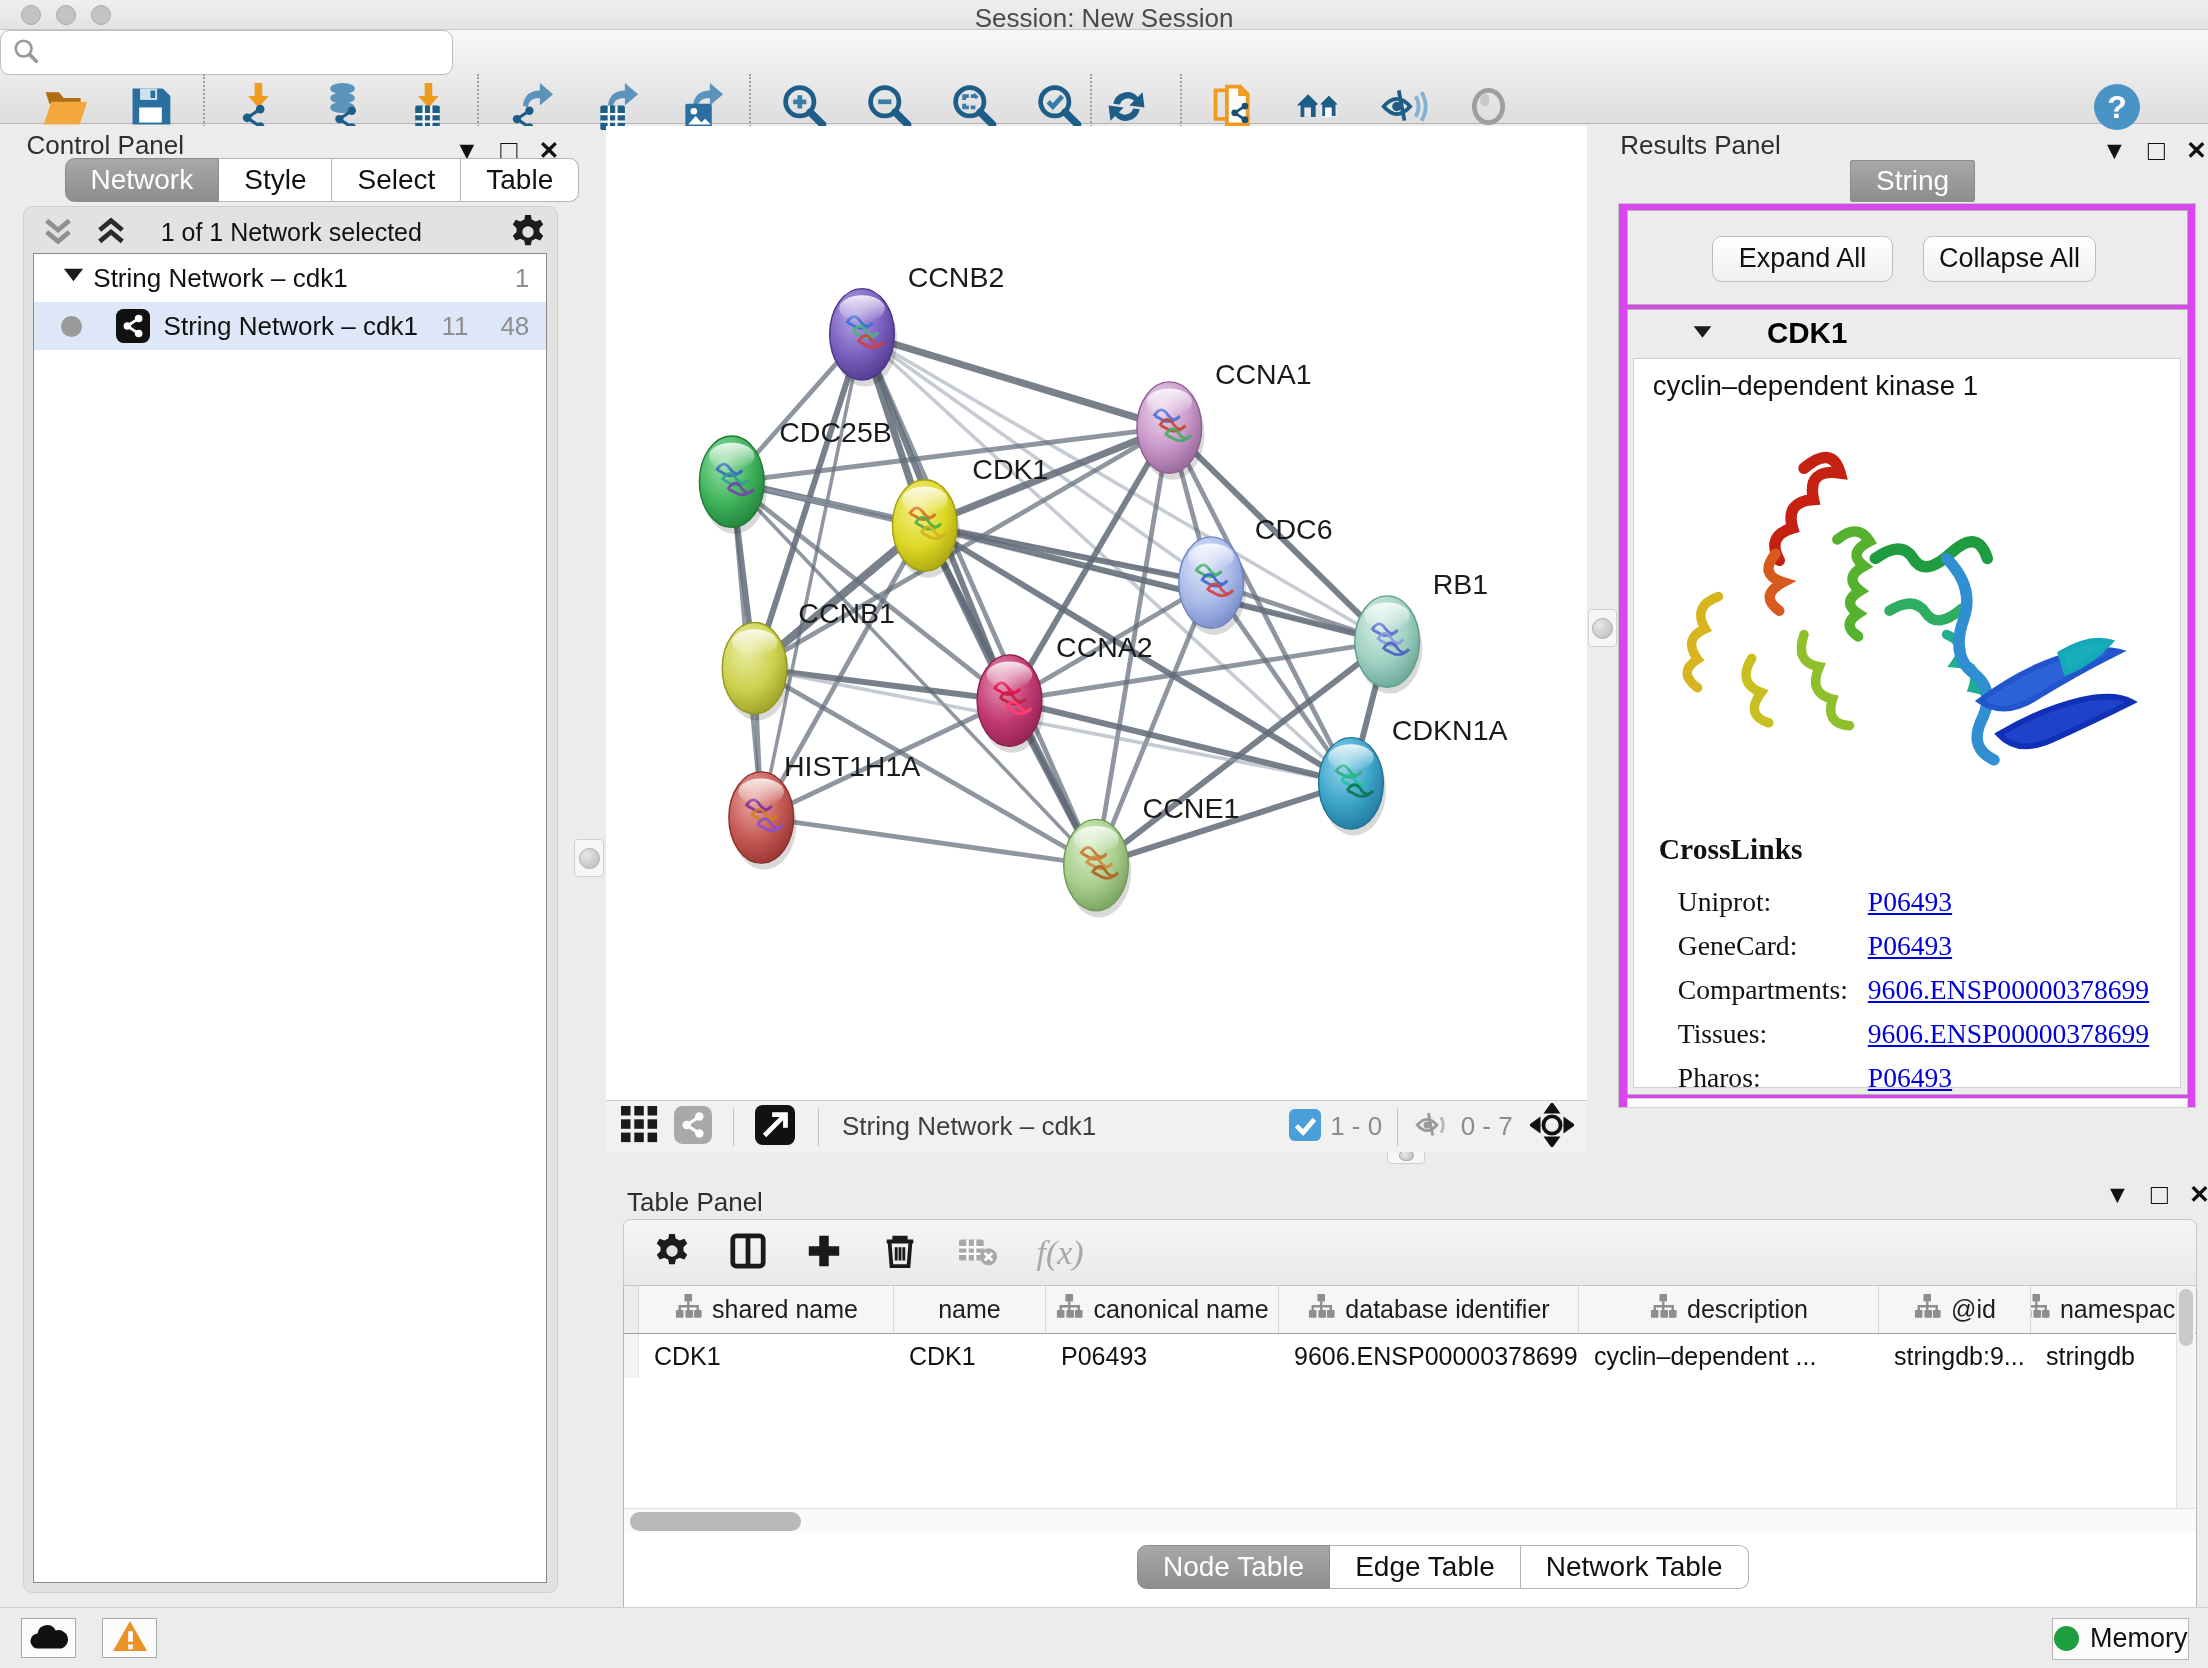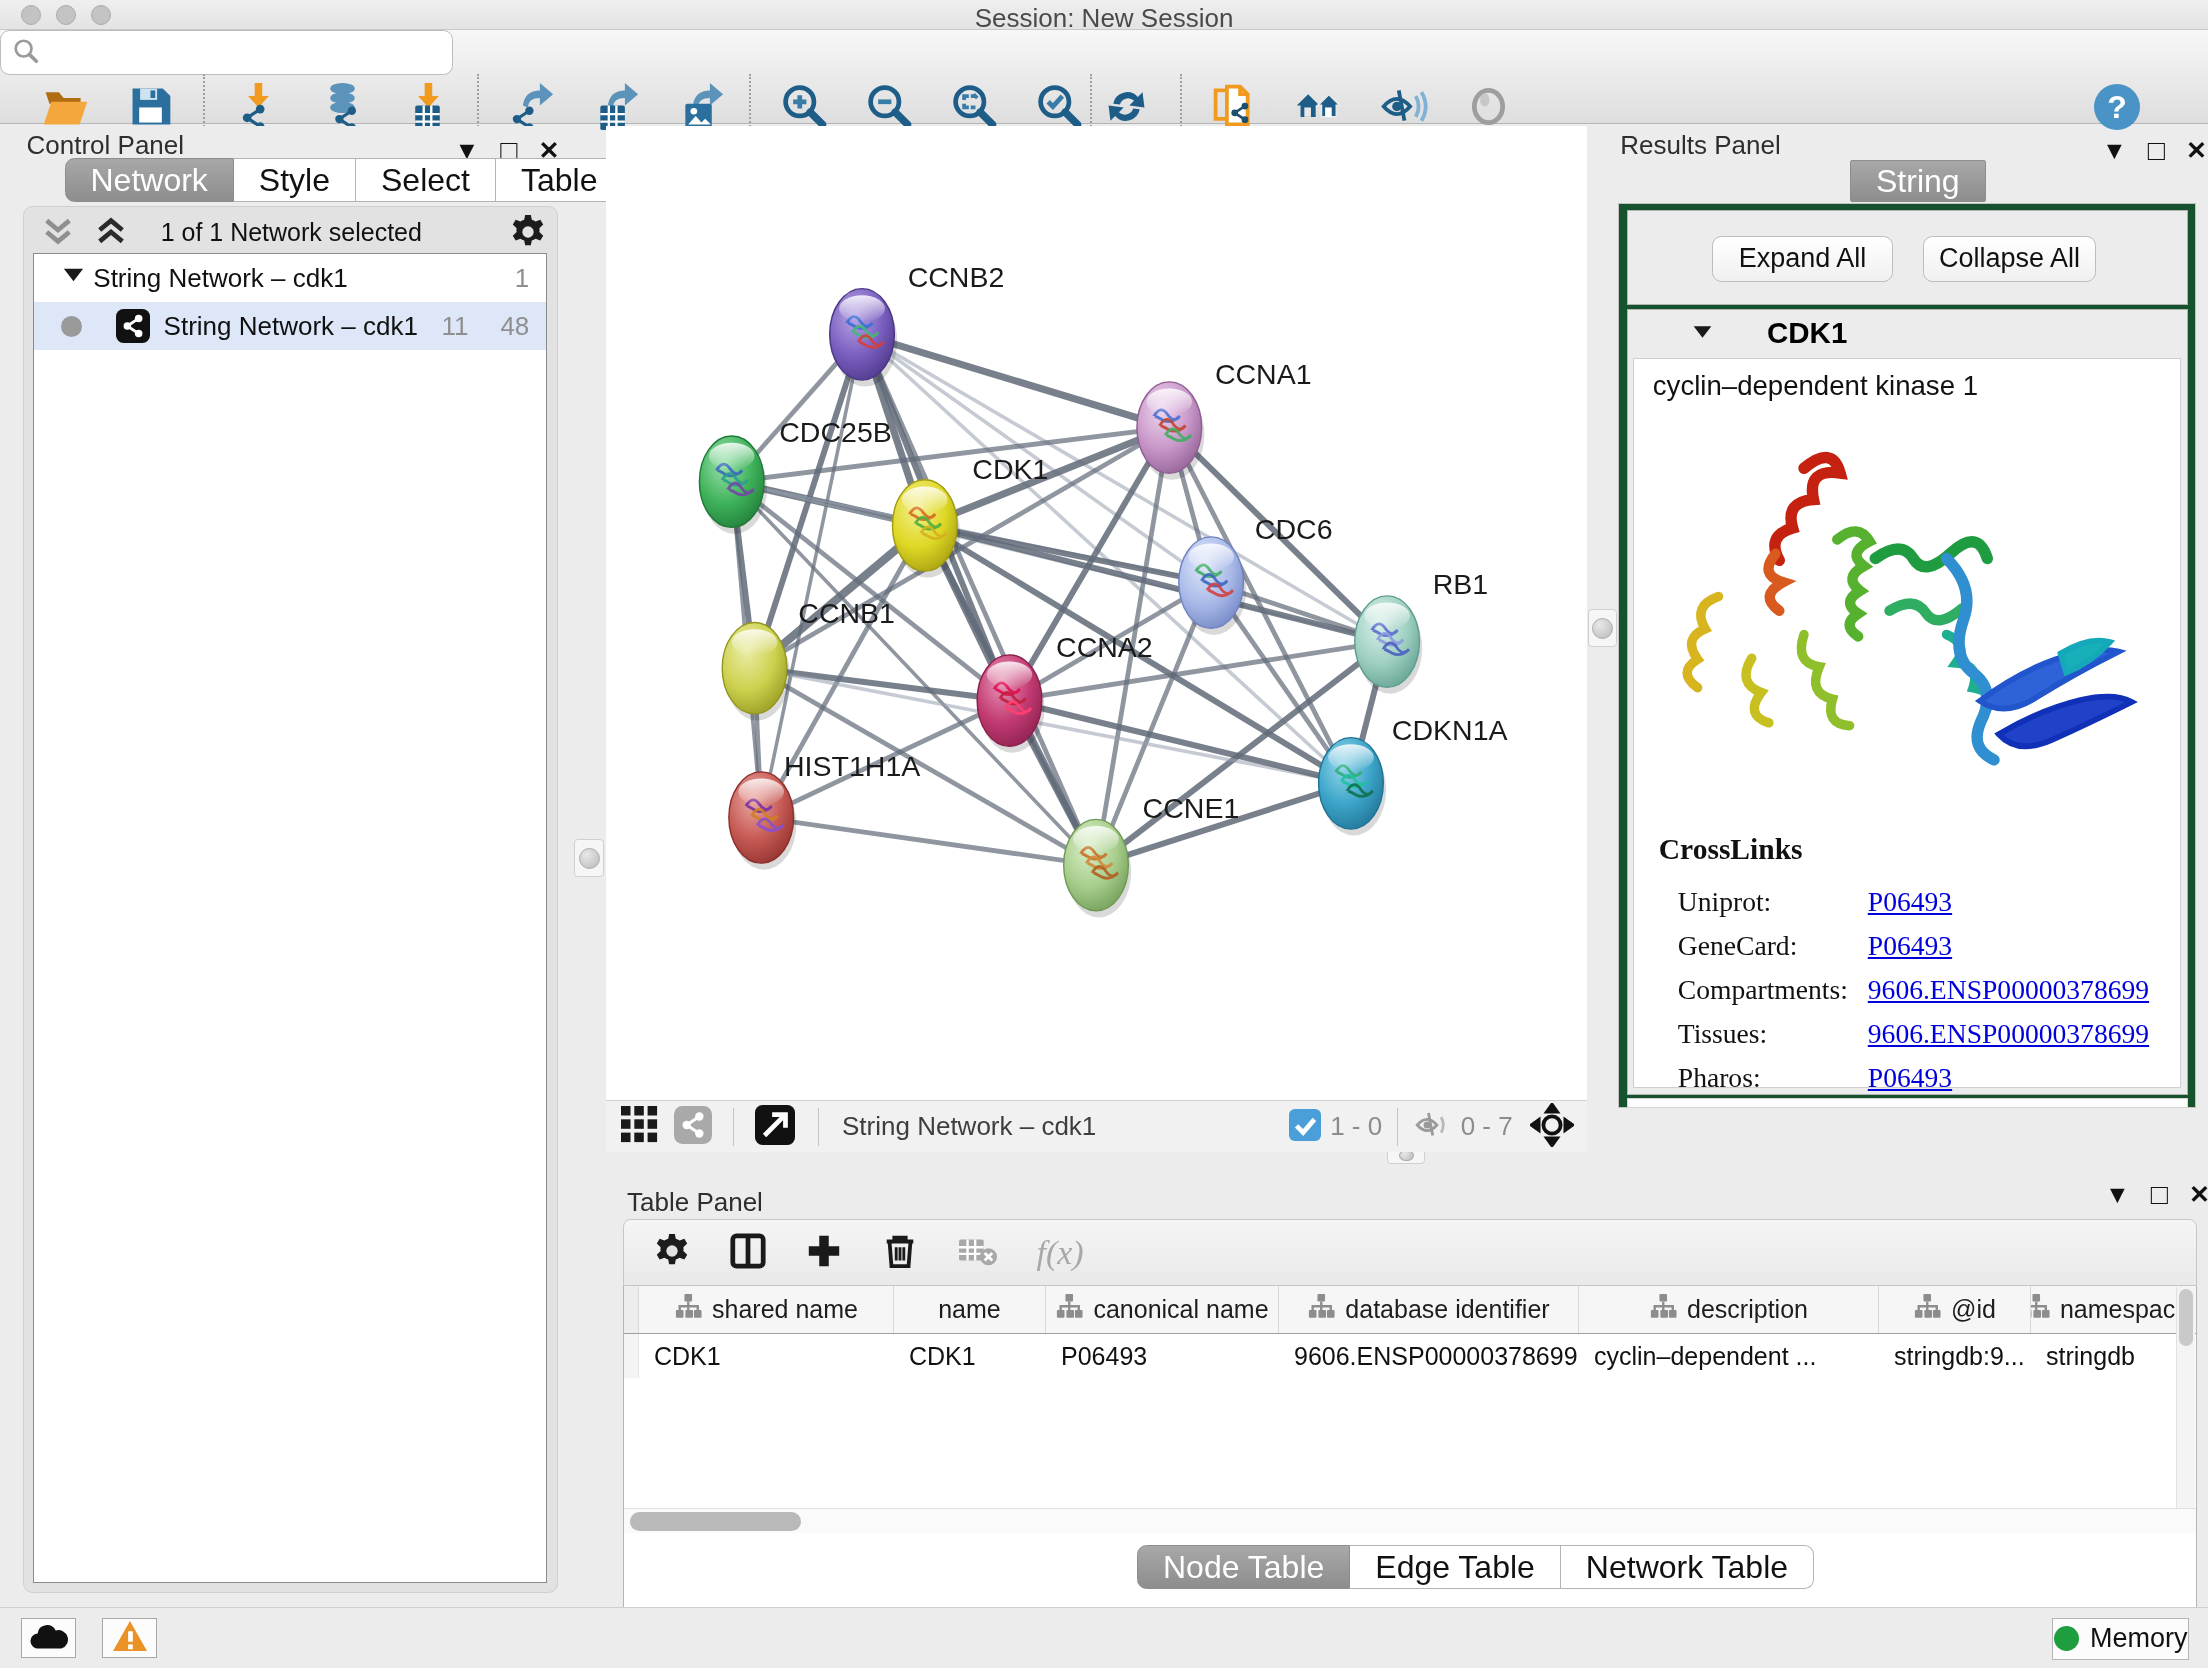--- a/index.html
+++ b/index.html
@@ -12,42 +12,42 @@
   #toolbar { left:0; top:30px; width:2208px; height:94px; background:linear-gradient(#f7f7f7,#dedede); border-bottom:1.9px solid #b5b5b5; }
   .tb-group { display:flex; align-items:center; gap:34px; top:51px; }
   .tb-sep { top:44px; width:0; height:65px; border-left:2.9px dotted #9f9f9f; }
   .tb-btn { width:51px; height:51px; display:flex; align-items:center; justify-content:center; }
   .tb-btn svg { width:51px; height:51px; }
   #search-box { left:1604px; top:54px; width:453px; height:45px; background:#fff; border:1.9px solid #bcbcbc; border-radius:9.5px; display:flex; align-items:center; padding-left:11.4px; }
   #help-btn { left:2094px; top:54px; width:46px; height:46px; border-radius:50%; background:#4a93c6; color:#fff; font-size:32px; font-weight:bold; text-align:center; line-height:46px; }
   
   .panel-title { font-size:26px; color:#2e2e2e; }
   .panel-ctl { font-size:25px; color:#111; }
-  .seg-tab { height:44px; border:1.9px solid #b4b4b4; background:#fff; color:#111; font-size:32px; display:flex; align-items:center; justify-content:center; padding:0 25px; border-left-width:0; }
+  .seg-tab { height:44px; border:1.9px solid #b4b4b4; background:#fff; color:#111; font-size:28px; display:flex; align-items:center; justify-content:center; padding:0 25px; border-left-width:0; }
   .seg-tab.first { border-left-width:1.9px; border-radius:9.5px 0 0 9.5px; }
   .seg-tab.last { border-radius:0 9.5px 9.5px 0; }
   .seg-tab.only { border-left-width:1.9px; border-radius:2px; }
   .seg-tab.sel { background:linear-gradient(#a8a8a8,#8d8d8d); color:#fff; border-color:#8d8d8d; }
   
   #control-panel { left:9.5px; top:126px; width:561px; height:1471px; background:#ececec; }
   #cp-body { left:13.3px; top:80px; width:535px; height:1387px; background:#e2e2e2; border:1px solid #cfcfcf; border-radius:9.5px; }
   #cp-list { left:9.5px; top:46px; width:514px; height:1330px; background:#fff; border:1.9px solid #8a8a8a; }
   .tree-row { width:100%; height:48px; display:flex; align-items:center; font-size:26px; color:#111; }
   .tree-row .cnt { color:#8f8f8f; }
   #tree-child { background:#dde7f8; }
   
   #network-wrap { left:606px; top:126px; width:981px; height:974px; background:#fff; }
   #net-statusbar { left:606px; top:1100px; width:981px; height:52px; background:#f1f1f1; border-top:1px solid #cfcfcf; display:flex; align-items:center; }
   #net-statusbar .lbl { font-size:26px; color:#3e3e3e; }
   .vsep { width:0; height:38px; border-left:1px solid #c4c4c4; }
   .gutter-handle { background:#f6f6f6; border:1px solid #cfcfcf; border-radius:3.8px; display:flex; align-items:center; justify-content:center; }
   .gutter-dot { width:21px; height:21px; border-radius:50%; background:radial-gradient(circle at 35% 30%,#e8e8e8,#b9b9b9); border:1px solid #ababab; }
   
   #results-panel { left:1607px; top:126px; width:601px; height:1037px; }
-  #rp-outer { left:11.4px; top:77px; width:578px; height:905px; background:#14532d; border:1px solid #c2c2c2; }
+  #rp-outer { left:11.4px; top:77px; width:578px; height:905px; background:#d946ef; border:1px solid #c2c2c2; }
   .rp-box { background:#ececec; border:1.9px solid #b2b2b2; }
   .btn { background:linear-gradient(#ffffff,#f0f0f0); border:1.9px solid #bdbdbd; border-radius:9.5px; font-size:27px; color:#111; display:flex; align-items:center; justify-content:center; }
   #cdk1-inner { background:#fff; border:1px solid #cfcfcf; }
   .serif { font-family:"Liberation Serif",serif; }
   .xlink-row { display:flex; height:44px; align-items:center; font-size:27.6px; }
   .xlink-label { width:190px; color:#111; }
   .xlink-val { color:#0000dd; text-decoration:underline; }
   
   #table-panel { left:606px; top:1168px; width:1603px; height:439px; }
   #tp-toolbar { left:17px; top:51px; width:1574px; height:67px; background:linear-gradient(#f5f5f5,#e9e9e9); border:1px solid #c6c6c6; border-radius:7.6px 7.6px 0 0; display:flex; align-items:center; gap:38px; padding-left:28.5px; }

